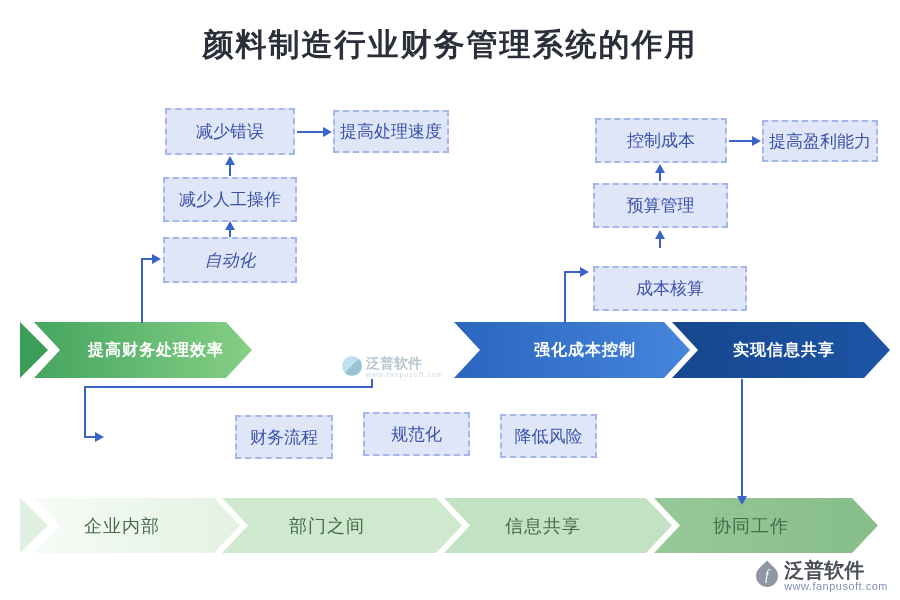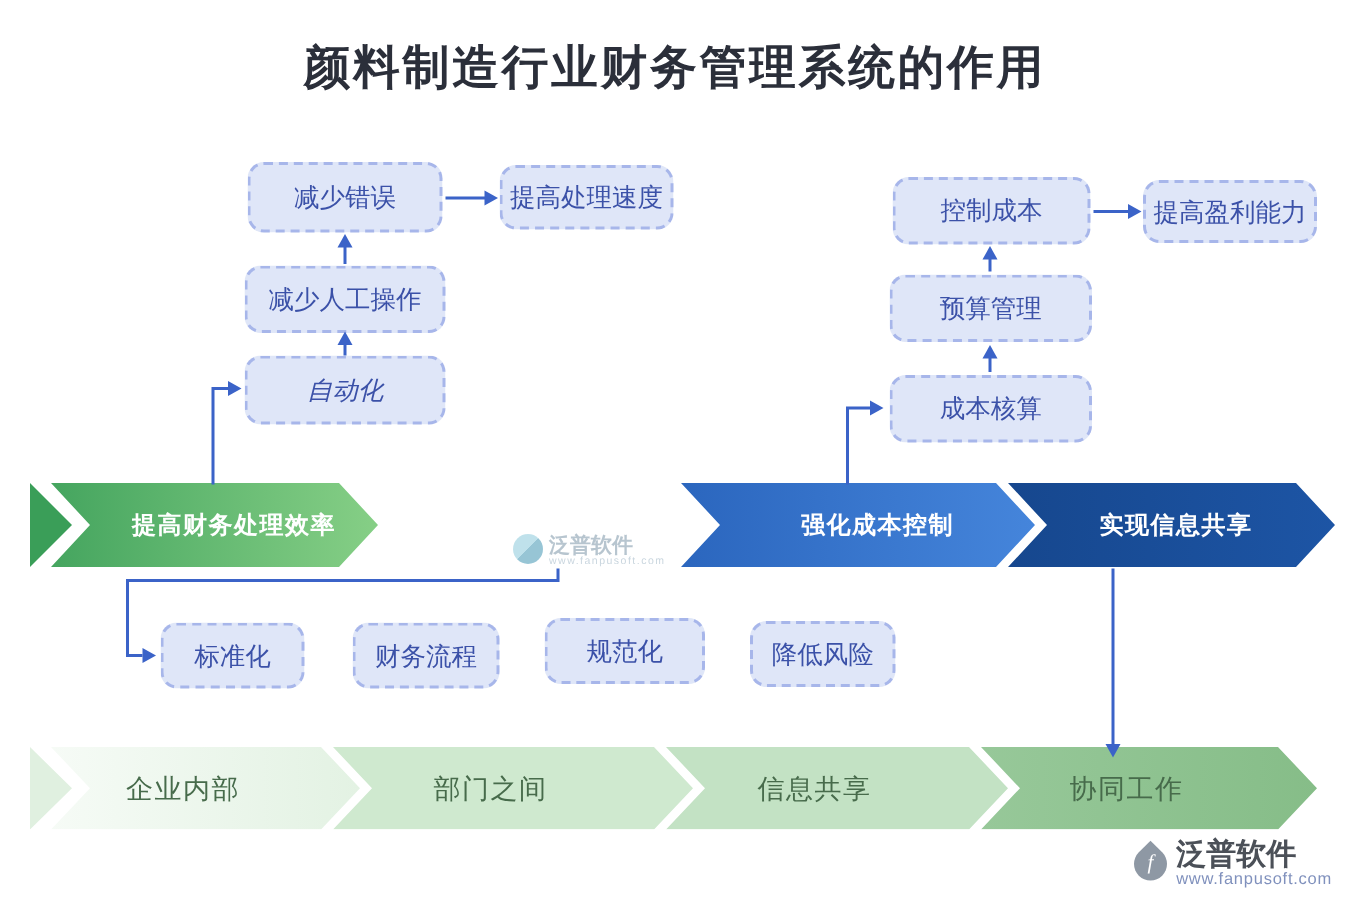--- a/index.html
+++ b/index.html
@@ -5,21 +5,21 @@
   html,body{margin:0;padding:0;}
   #canvas{
     position:relative; width:900px; height:600px; background:#ffffff;
     font-family:"Liberation Sans","DejaVu Sans",sans-serif; overflow:hidden;
   }
   #title{
     position:absolute; left:0; top:24px; width:900px; text-align:center;
     font-size:31px; font-weight:700; color:#2b2f3a; letter-spacing:2px;
   }
   .fbox{
-    position:absolute; background:#dfe6f8; border:2px dashed #a7b6ea; border-radius:11px;
+    position:absolute; background:#dfe6f8; border:2px dashed #a7b6ea; border-radius:0;
     display:flex; align-items:center; justify-content:center;
     color:#3b51a8; font-size:17px; font-weight:500; box-sizing:border-box;
   }
   .seg{
     position:absolute; height:56px; top:322px;
     clip-path:polygon(0 0, calc(100% - 26px) 0, 100% 50%, calc(100% - 26px) 100%, 0 100%, 26px 50%);
     display:flex; align-items:center; justify-content:center;
     color:#ffffff; font-size:16px; font-weight:700; letter-spacing:1px; box-sizing:border-box;
     padding-left:26px;
   }
@@ -60,31 +60,30 @@
 
 <div id="canvas">
 
   <div id="title">颜料制造行业财务管理系统的作用</div>
 
   <div class="fbox" style="left:163px; top:237px; width:134px; height:46px;font-style:italic;">自动化</div>
   <div class="fbox" style="left:163px; top:177px; width:134px; height:45px;">减少人工操作</div>
   <div class="fbox" style="left:165px; top:108px; width:130px; height:47px;">减少错误</div>
   <div class="fbox" style="left:333px; top:110px; width:116px; height:43px;">提高处理速度</div>
 
-  <div class="fbox" style="left:593px; top:250px; width:135px; height:45px;">成本核算</div>
+  <div class="fbox" style="left:593px; top:266px; width:154px; height:45px;">成本核算</div>
   <div class="fbox" style="left:595px; top:118px; width:132px; height:45px;">控制成本</div>
   <div class="fbox" style="left:593px; top:183px; width:135px; height:45px;">预算管理</div>
   <div class="fbox" style="left:762px; top:120px; width:116px; height:42px;">提高盈利能力</div>
 
   <div class="lead" style="left:20px; top:322px; width:28px; height:56px; background:#3a9e58;"></div>
   <div class="seg" style="left:34px; width:218px; background:linear-gradient(90deg,#45a55f,#86cf86);">提高财务处理效率</div>
   <div class="seg" style="left:454px; width:236px; background:linear-gradient(90deg,#2b66be,#4585db);">强化成本控制</div>
   <div class="seg" style="left:672px; width:218px; background:linear-gradient(90deg,#16478e,#1d55a5); padding-right:20px;">实现信息共享</div>
 
-  <div class="fbox" style="left:107px; top:415px; width:96px; height:44px;">标准化</div>
   <div class="fbox" style="left:235px; top:415px; width:98px; height:44px;">财务流程</div>
   <div class="fbox" style="left:363px; top:412px; width:107px; height:44px;">规范化</div>
   <div class="fbox" style="left:500px; top:414px; width:97px; height:44px;">降低风险</div>
 
   <div class="lead" style="left:20px; top:498px; width:28px; height:55px; background:#e0f0e0;"></div>
   <div class="seg seg-b" style="left:34px; width:206px; background:linear-gradient(90deg,#f6fbf6,#e3f2e3);">企业内部</div>
   <div class="seg seg-b" style="left:222px; width:240px; background:#cfe9cf;">部门之间</div>
   <div class="seg seg-b" style="left:444px; width:228px; background:#c3e2c4;">信息共享</div>
   <div class="seg seg-b" style="left:654px; width:224px; background:linear-gradient(90deg,#97c899,#86bd88);">协同工作</div>
 

